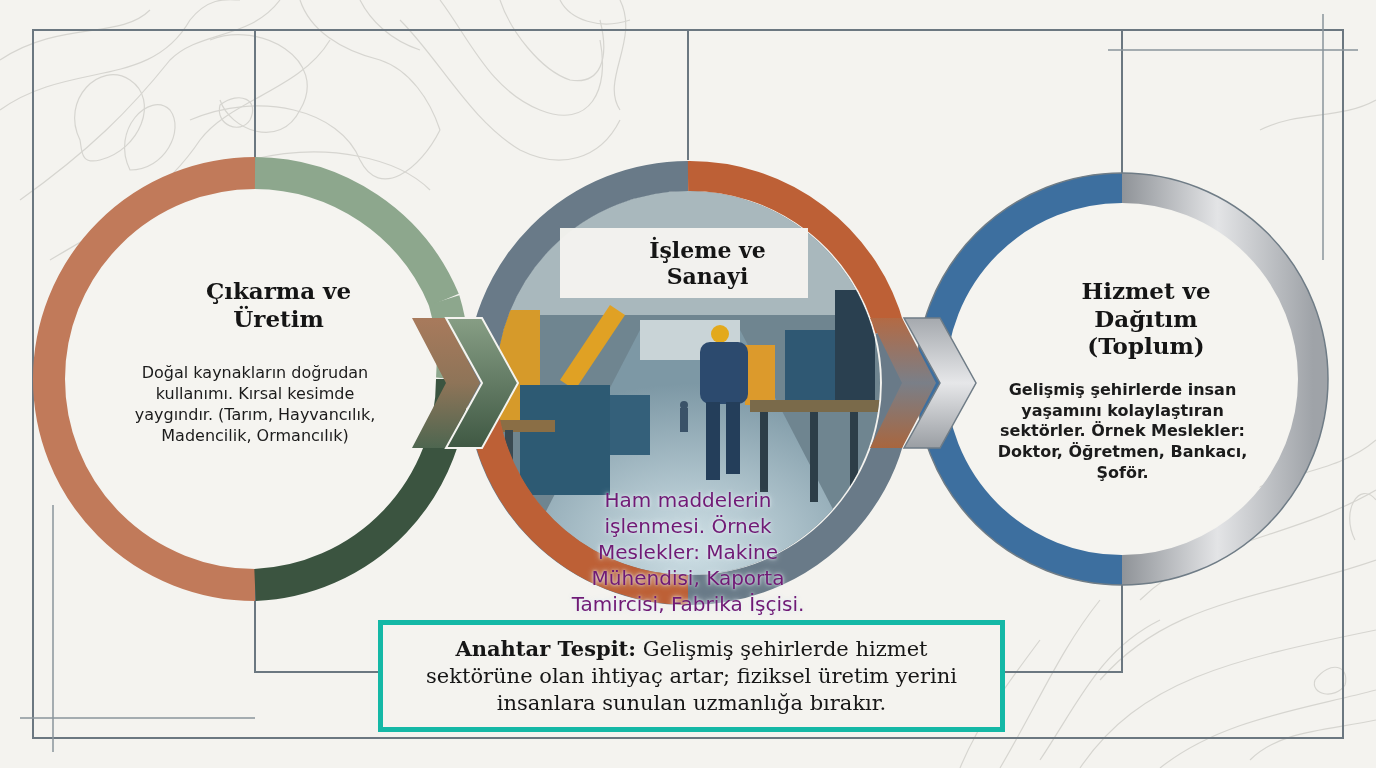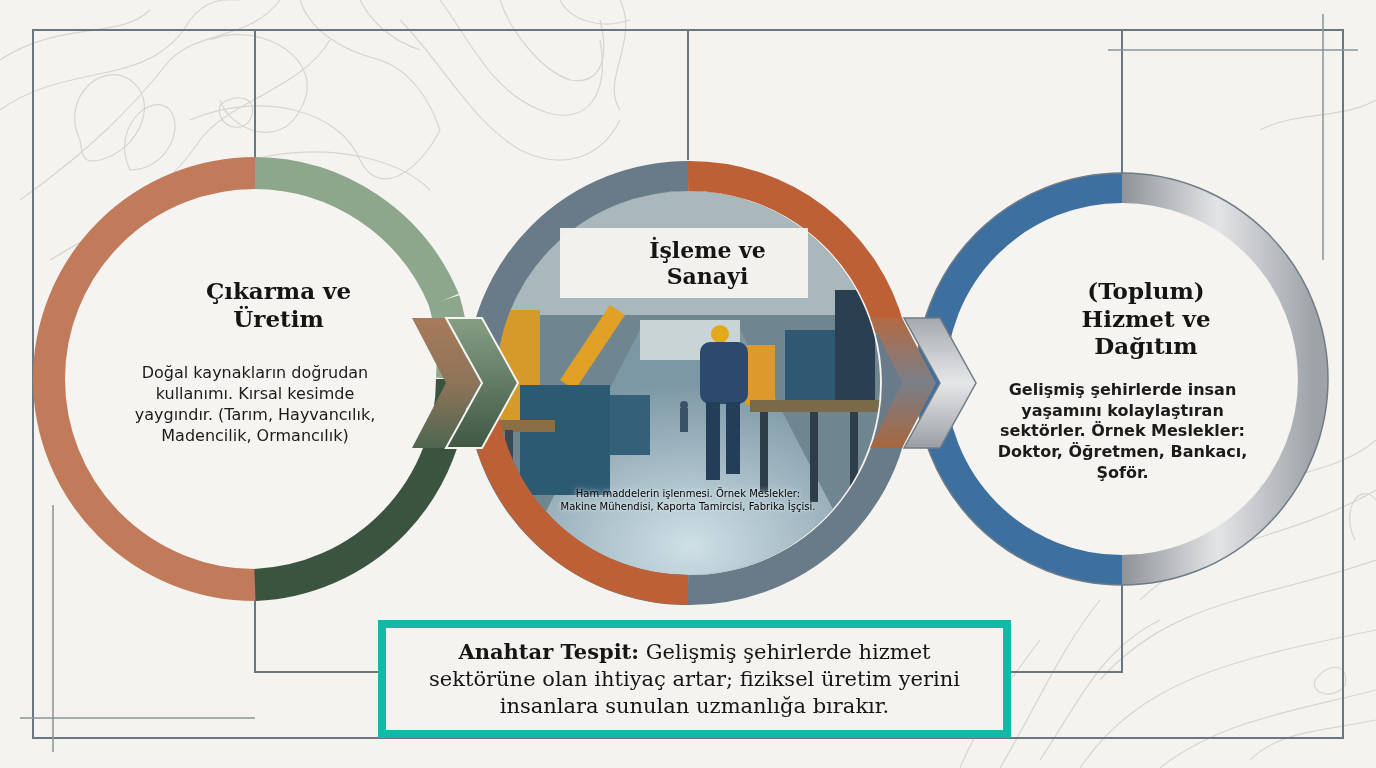--- a/index.html
+++ b/index.html
@@ -22,26 +22,26 @@
   #t3 .title { font-size:23px; }
   #t3 .desc { font-size:16px; margin-top:20px;font-weight:bold; }
   #t2-title {
     position:absolute; left:560px; top:228px; width:248px; height:70px;
     background:rgba(245,244,239,0.96);
     display:flex; flex-direction:column; justify-content:center;
   }
   #t2-title .title { font-size:22px; }
   #t2-desc {
     position:absolute; left:560px; top:487px; width:256px;
-    font-size:10px; line-height:1.3; color:#000000; text-align:center;
+    font-size:20px; line-height:1.3; color:#701a75; text-align:center;
     text-shadow:0 0 6px rgba(230,240,245,0.9),0 0 3px rgba(230,240,245,0.9);
   }
   #callout {
     position:absolute; left:378px; top:620px; width:617px; height:102px;
-    border:8px solid #14b8a6; background:#f4f3ef;
+    border:5px solid #14b8a6; background:#f4f3ef;
     display:flex; align-items:center; justify-content:center;
   }
   #callout p {
     margin:0; width:580px; text-align:center;
     font-family:"DejaVu Serif", serif; font-size:21px; line-height:1.3; color:#161616;
   }
   #callout b { font-weight:bold; }
 </style>
 </head>
 <body>
@@ -196,21 +196,21 @@
   <div class="desc">Doğal kaynakların doğrudan kullanımı. Kırsal kesimde yaygındır. (Tarım, Hayvancılık, Madencilik, Ormancılık)</div>
 </div>
 
 <div id="t2-title">
   <div class="title">İşleme ve Sanayi</div>
 </div>
 <div id="t2-desc">Ham maddelerin işlenmesi. Örnek Meslekler: Makine Mühendisi, Kaporta Tamircisi, Fabrika İşçisi.</div>
 
 <div class="stage-text" id="t3">
   <div class="title">
+    <div>Hizmet ve Dağıtım</div>
     <div>(Toplum)</div>
-    <div>Hizmet ve Dağıtım</div>
   </div>
   <div class="desc">Gelişmiş şehirlerde insan yaşamını kolaylaştıran sektörler. Örnek Meslekler: Doktor, Öğretmen, Bankacı, Şoför.</div>
 </div>
 
 <div id="callout">
   <p><b>Anahtar Tespit:</b><span> Gelişmiş şehirlerde hizmet sektörüne olan ihtiyaç artar; fiziksel üretim yerini insanlara sunulan uzmanlığa bırakır.</span></p>
 </div>
 
 </body></html>

